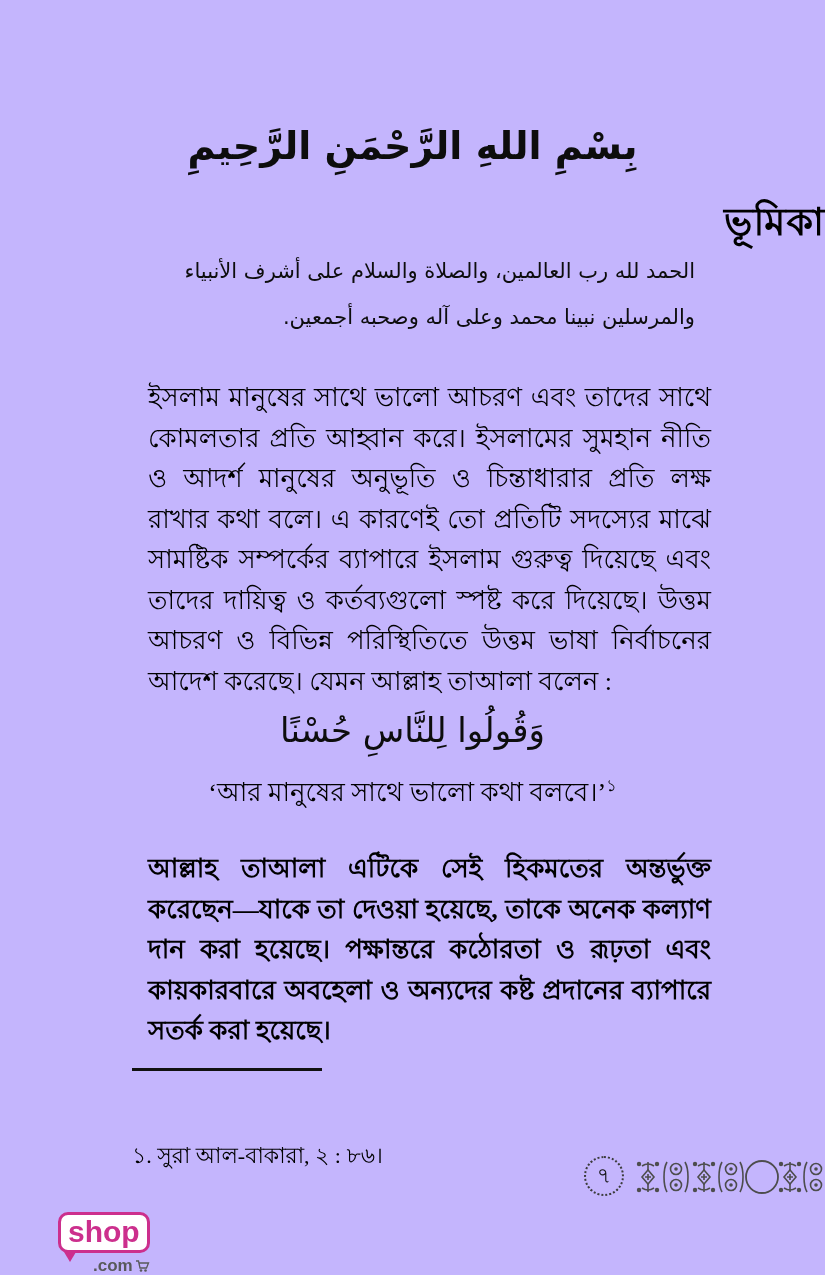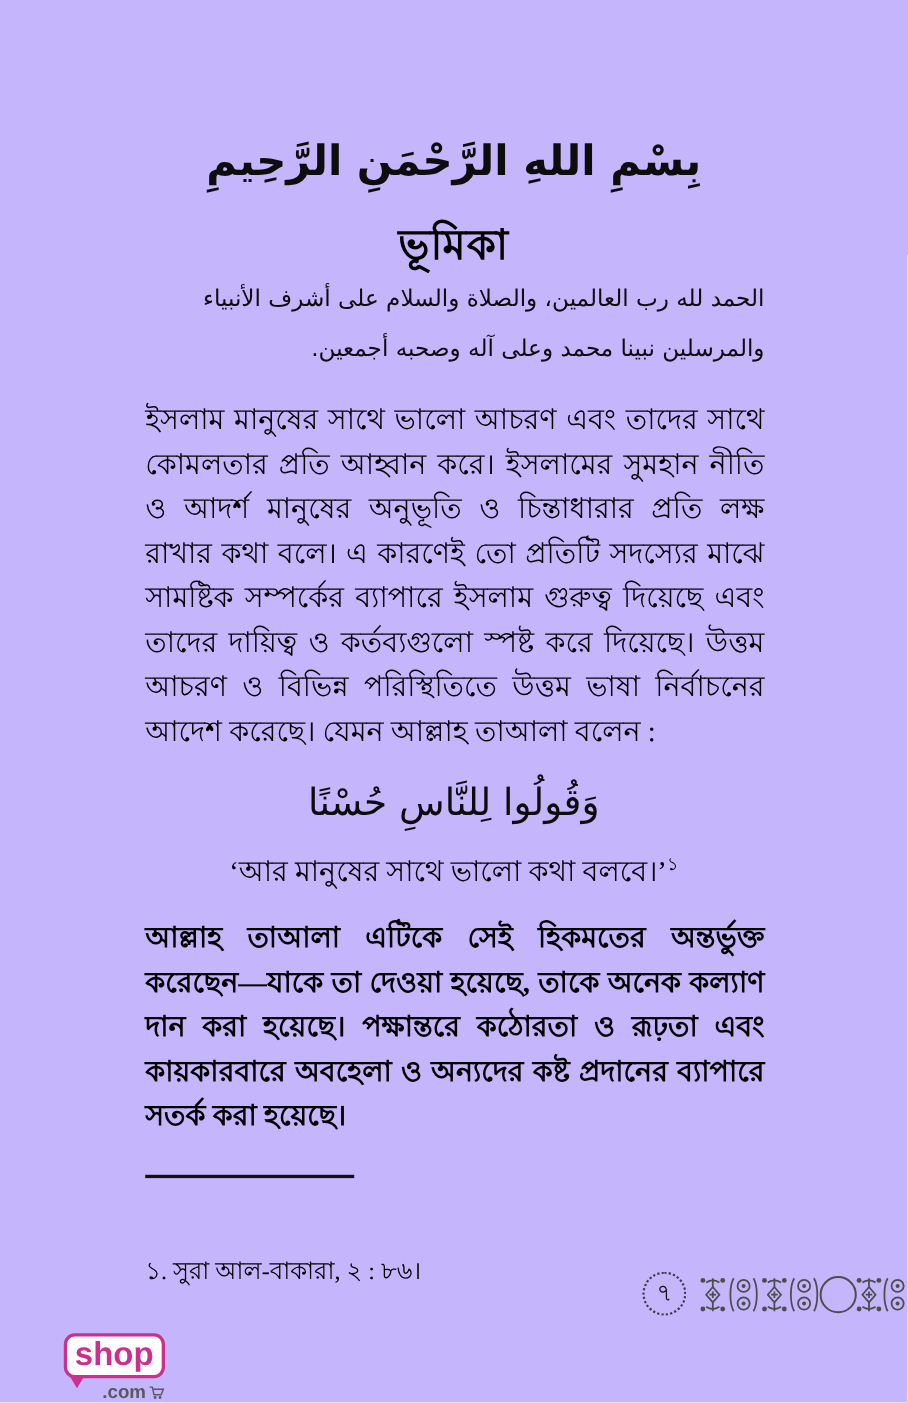--- a/index.html
+++ b/index.html
@@ -27,21 +27,21 @@
     direction: rtl;
     font-family: "DejaVu Sans", sans-serif;
     color: #0d0d0d;
   }
   .chapter-title {
     position: absolute;
     top: 192px;
     left: 0;
     width: 825px;
     margin: 0;
-    text-align: center;
+    text-align: right;
     font-size: 38px;
     font-weight: 700;
     letter-spacing: 1px;
     color: #000;
   }
   .arabic-opening {
     position: absolute;
     top: 248px;
     left: 132px;
     width: 563px;
@@ -50,21 +50,21 @@
     text-align: right;
     font-size: 21px;
     line-height: 46px;
     font-family: "DejaVu Sans", sans-serif;
     color: #0d0d0d;
   }
   .bn-para {
     position: absolute;
     left: 132px;
     width: 563px;
-    margin: 0;
+    margin: 16px;
     font-size: 26px;
     line-height: 40.5px;
     text-align: justify;
     color: #000;
   }
   .para-1 { top: 362px; }
   .para-2 { top: 833px; font-weight: bold; }
   .verse-arabic {
     position: absolute;
     top: 700px;

